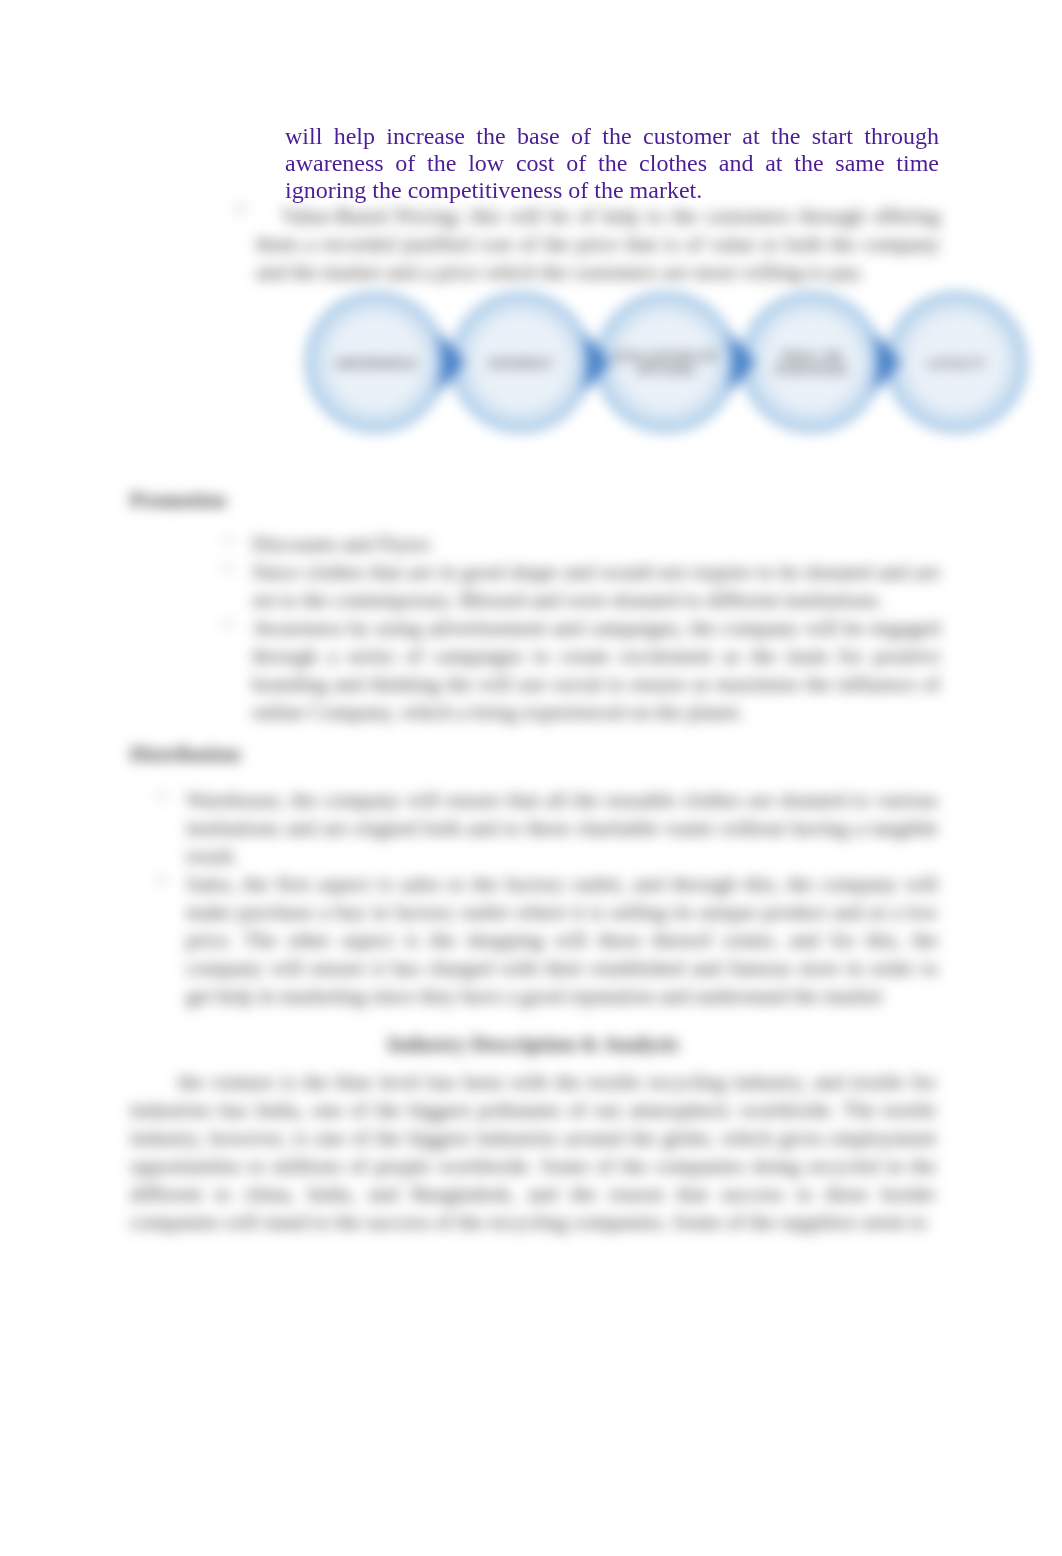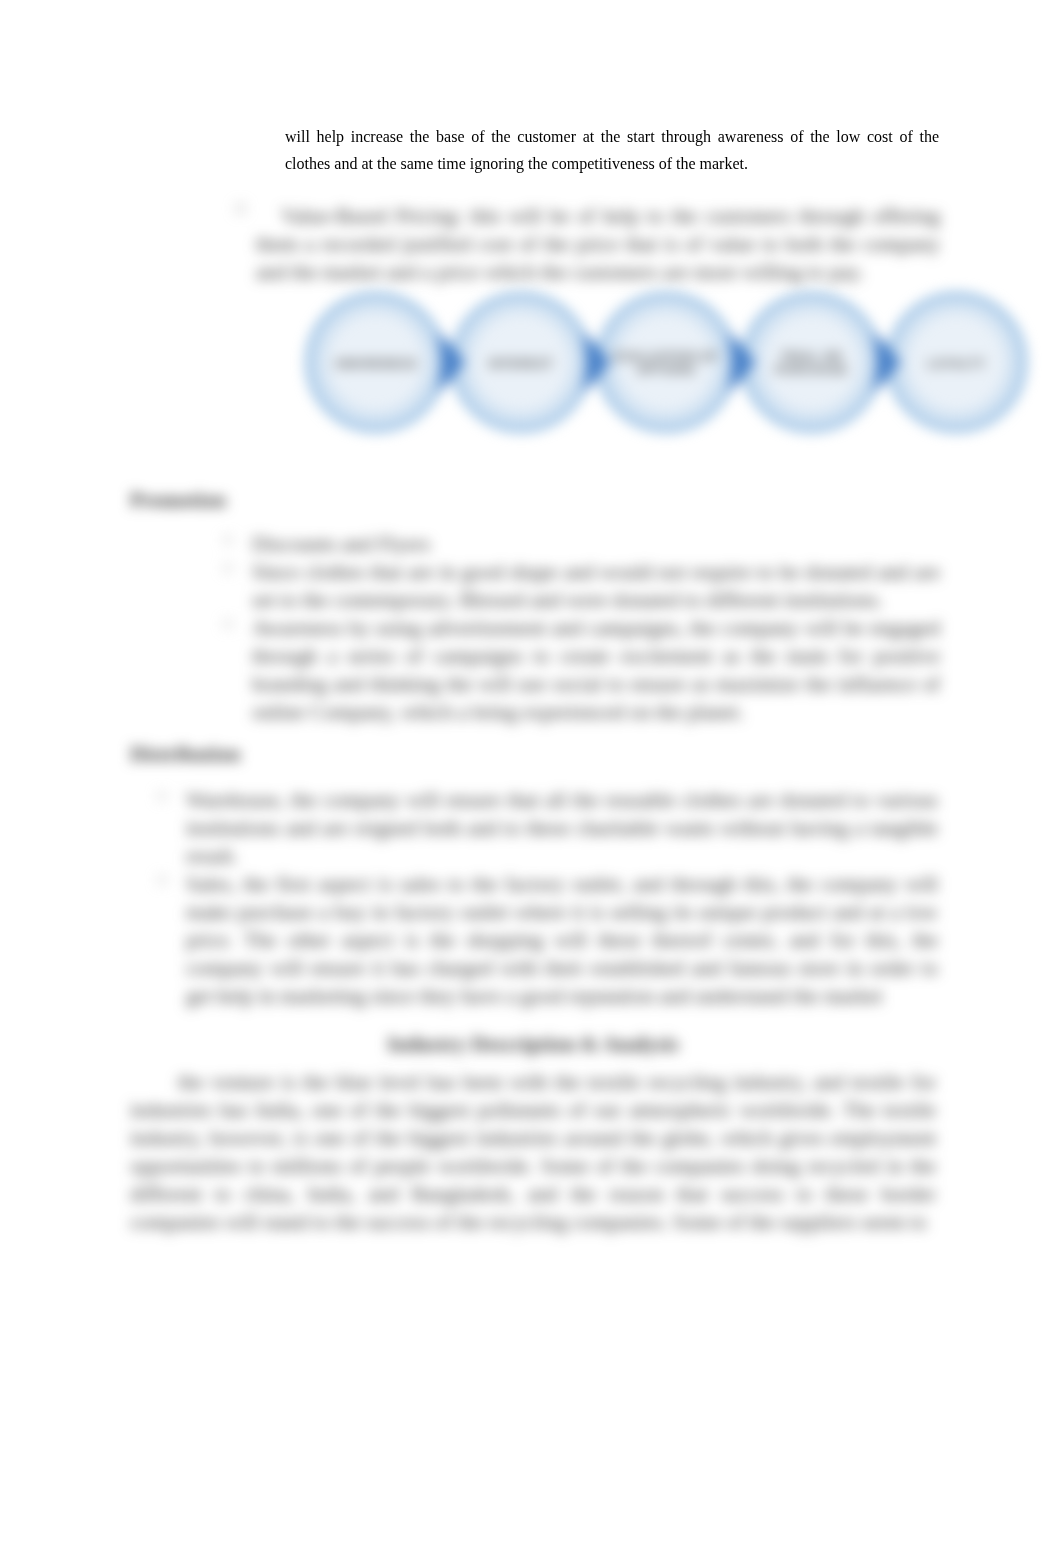--- a/index.html
+++ b/index.html
@@ -3,21 +3,21 @@
 <meta charset="utf-8">
 <style>
   html,body{margin:0;padding:0;background:#ffffff;}
   body{width:1062px;height:1556px;overflow:hidden;
        font-family:"Liberation Serif",serif;color:#000;
        -webkit-font-smoothing:antialiased;}
   .page{position:relative;width:1062px;height:1556px;background:#fff;overflow:hidden;}
 
   
   .para-sharp{position:absolute;left:285px;top:122.5px;width:654px;
-              font-size:16px;line-height:27.3px;text-align:justify;color:#000000;}
+              font-size:24px;line-height:27.3px;text-align:justify;color:#4c1d95;}
 
   
   .blurred{position:absolute;filter:blur(6.6px);color:#3a3a3a;
            font-size:21.1px;line-height:28px;text-align:justify;}
   .pricing-bullet{left:256px;top:202px;width:684px;text-indent:25px;}
   .bullet-mark{position:absolute;left:-20px;top:2px;width:9px;height:9px;
                border:1.5px solid #9a9a9a;box-sizing:border-box;}
 
   .heading{font-weight:bold;text-align:left;color:#3b3b3b;}
   .center-heading{font-weight:bold;text-align:center;color:#3b3b3b;}

